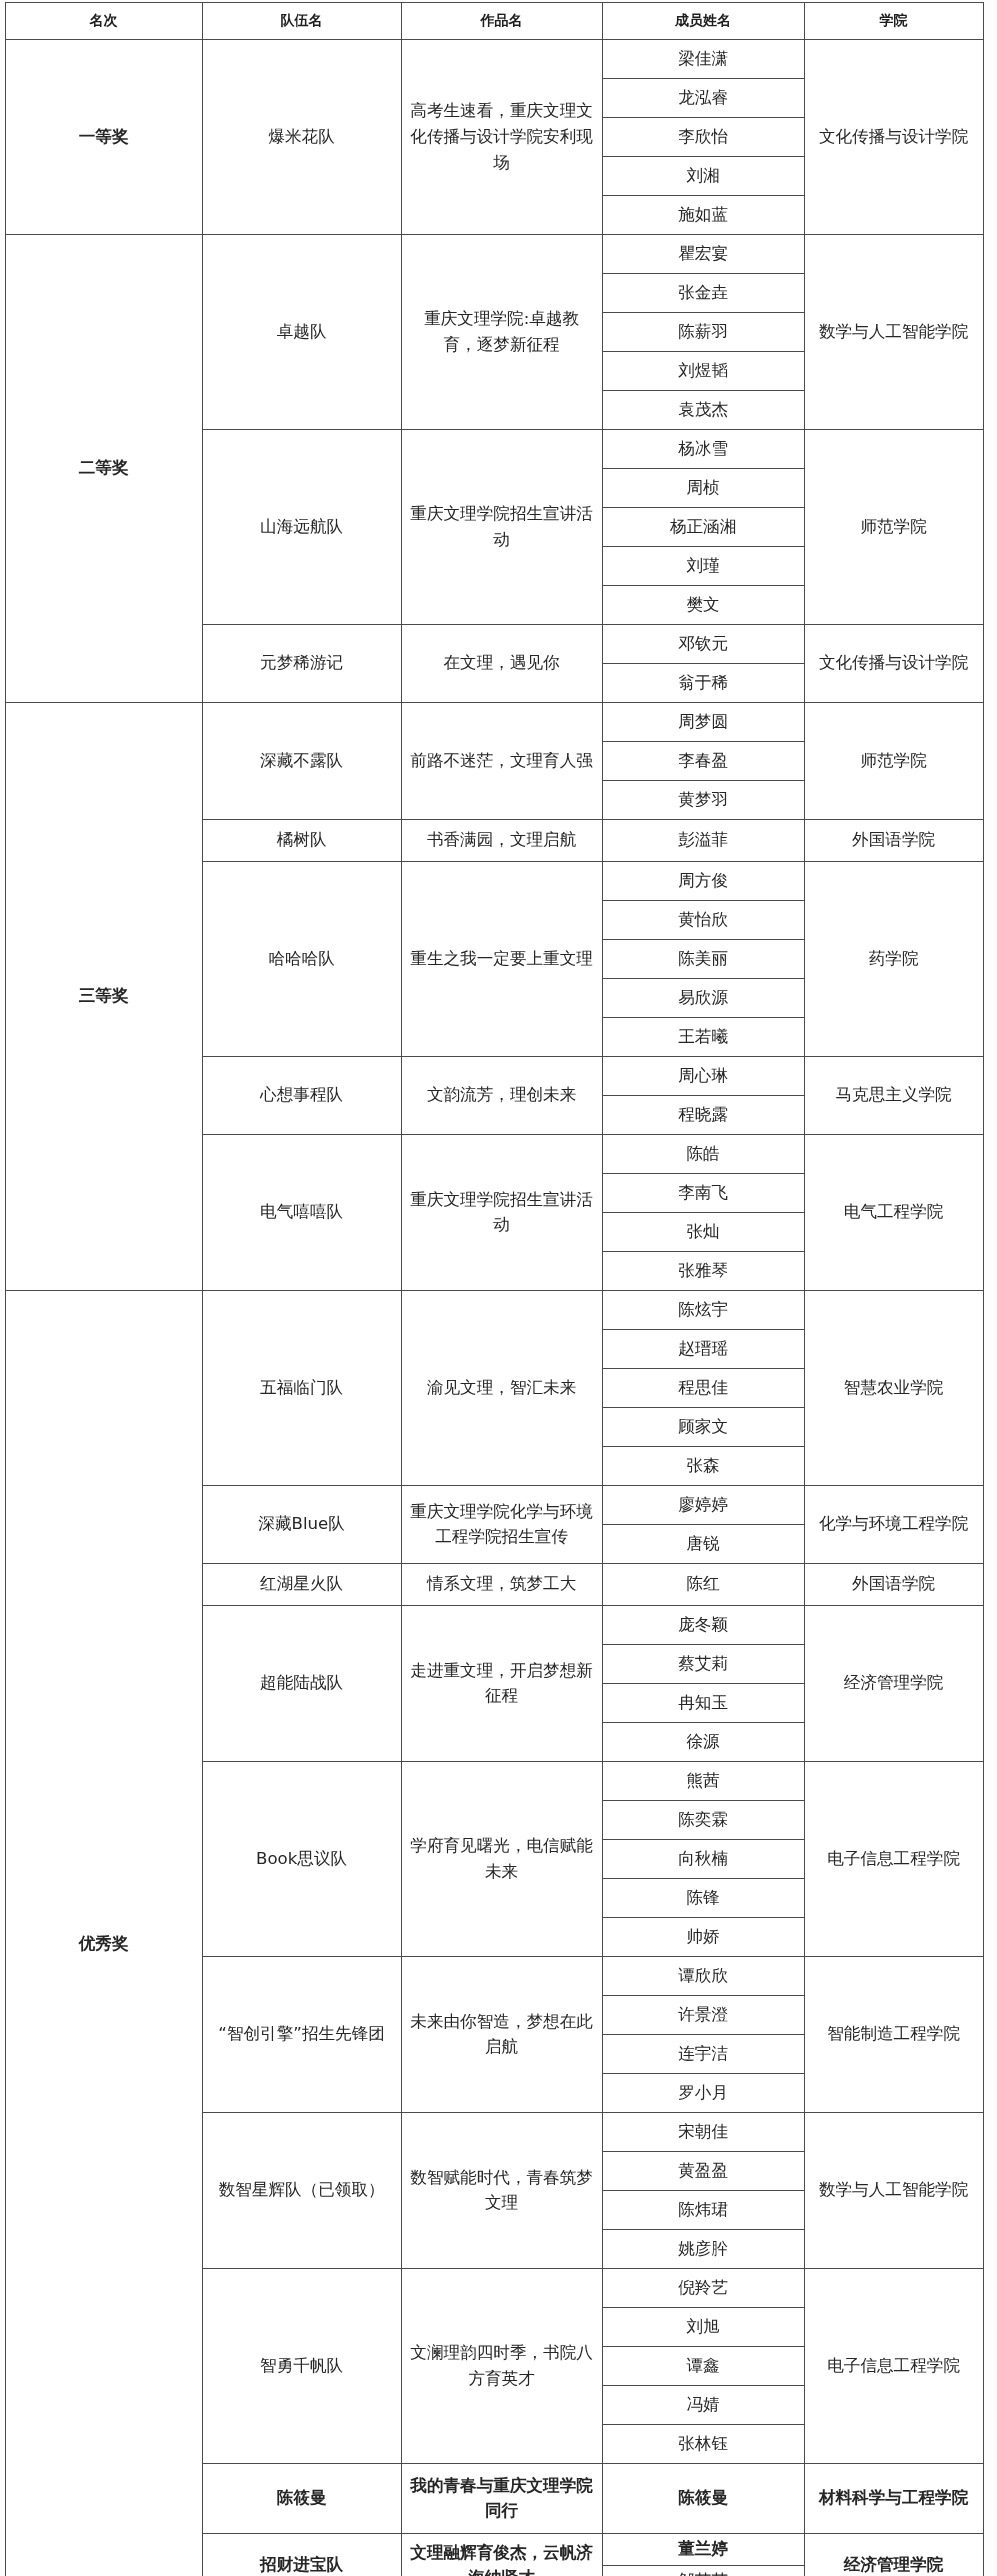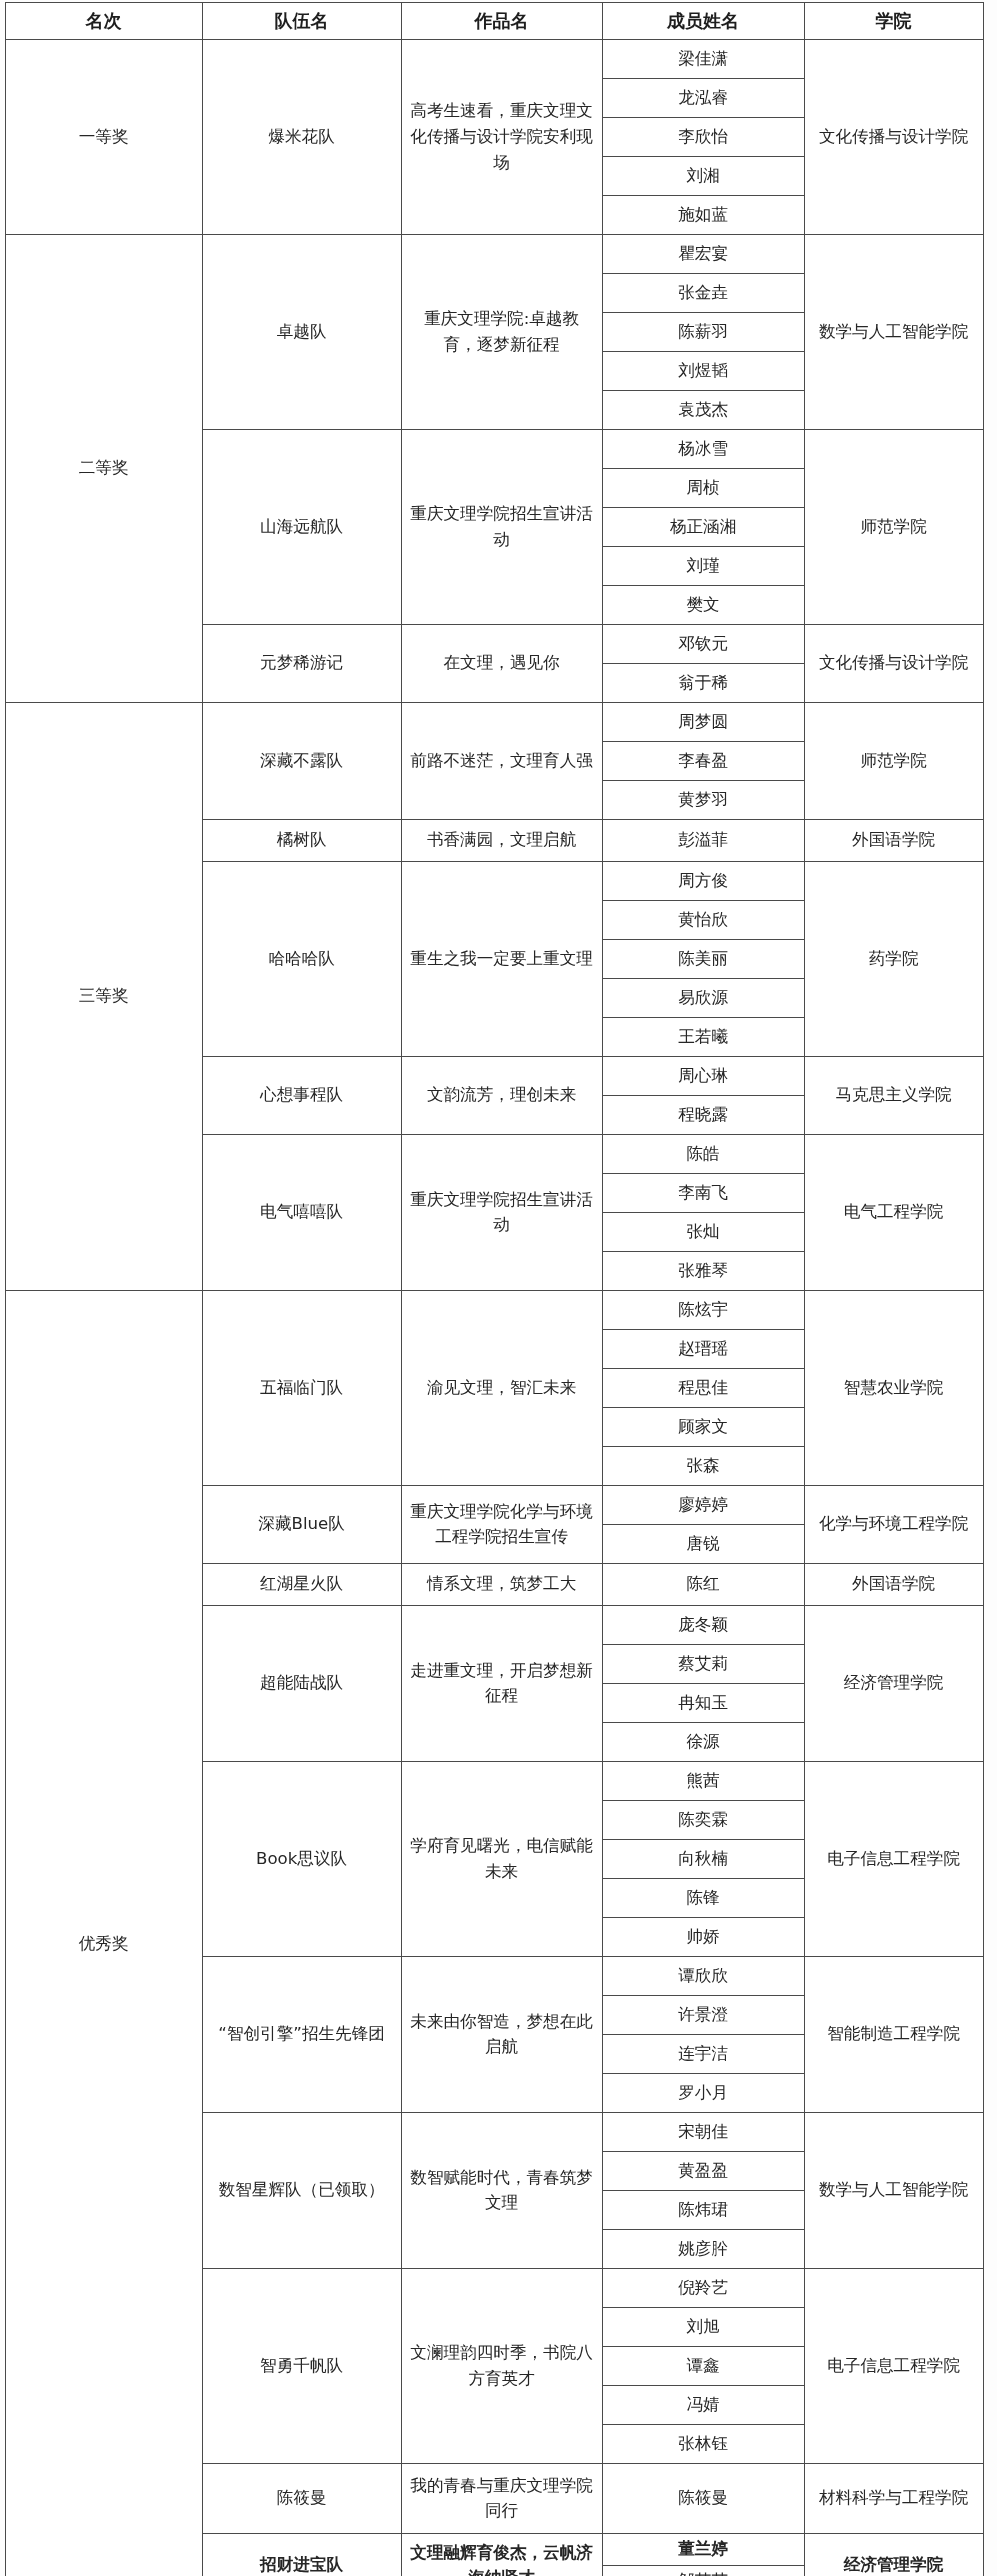--- a/index.html
+++ b/index.html
@@ -31,25 +31,25 @@
     font-size: 16.6px;
     color: #262626;
     line-height: 1.55;
     overflow: hidden;
     word-break: break-all;
   }
   table.awards thead tr { height: 37px; }
   table.awards tbody tr { height: 39px; }
   table.awards th {
     font-weight: bold;
-    font-size: 18px;
+    font-size: 14px;
     color: #1e1e1e;
   }
   td.rank-cell {
-    font-weight: normal;
+    font-weight: bold;
     font-size: 17.5px;
     color: #1e1e1e;
   }
   td.work-cell { padding: 1.8px 9.2px; }
 </style>
 </head>
 <body>
 
 <div class="page">
   <table class="awards">
@@ -304,21 +304,21 @@
         </tr>
         <tr>
           <td class="member-cell">谭鑫</td>
         </tr>
         <tr>
           <td class="member-cell">冯婧</td>
         </tr>
         <tr>
           <td class="member-cell">张林钰</td>
         </tr>
-        <tr style="height: 70px;">
+        <tr style="height: 70px; font-weight: bold;">
           <td class="team-cell" rowspan="1">陈筱曼</td>
           <td class="work-cell" rowspan="1">我的青春与重庆文理学院同行</td>
           <td class="member-cell">陈筱曼</td>
           <td class="college-cell" rowspan="1">材料科学与工程学院</td>
         </tr>
         <tr style="height: 32px; font-weight: bold;">
           <td class="team-cell" rowspan="2">招财进宝队</td>
           <td class="work-cell" rowspan="2">文理融辉育俊杰，云帆济海纳贤才</td>
           <td class="member-cell">董兰婷</td>
           <td class="college-cell" rowspan="2">经济管理学院</td>

